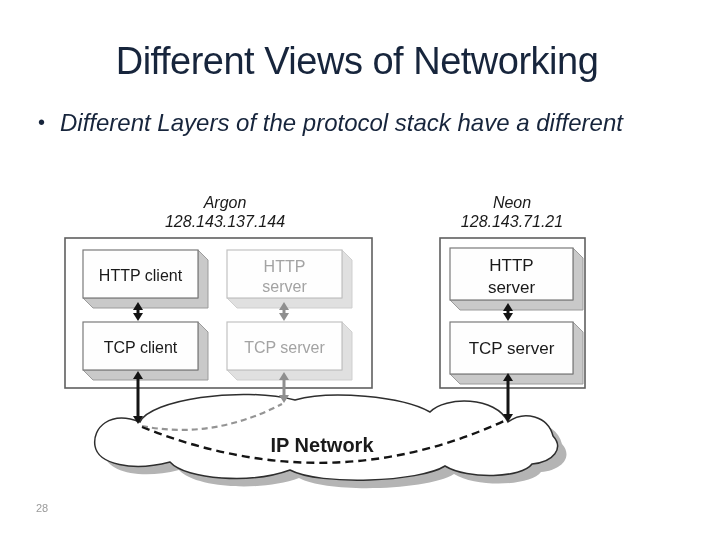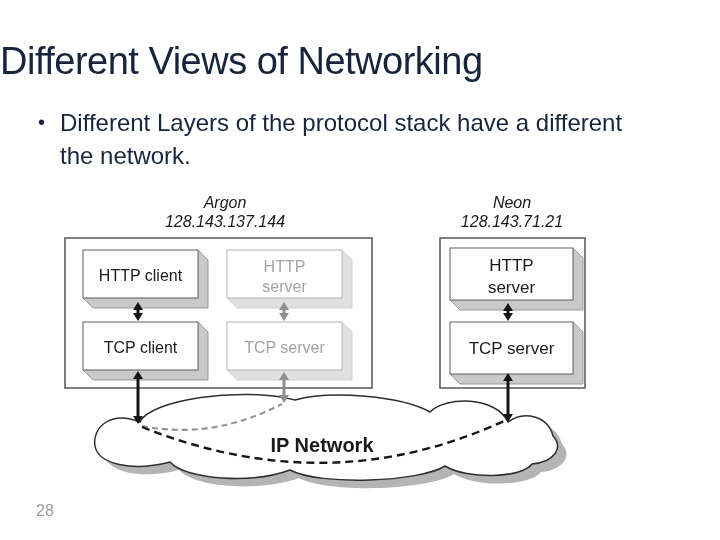--- a/index.html
+++ b/index.html
@@ -3,36 +3,36 @@
 <meta charset="utf-8">
 <style>
   html,body{margin:0;padding:0;}
   body{
     width:720px;height:540px;position:relative;overflow:hidden;
     background:#ffffff;
     font-family:"Liberation Sans", sans-serif;
   }
   .slide-title{
     position:absolute;top:40px;left:0;width:714px;
-    text-align:left;
+    text-align:center;
     font-size:38px;letter-spacing:-0.5px;
     color:var(--title-text,#17253c);
     white-space:nowrap;
   }
   .bullet-block{
     position:absolute;top:106px;left:38px;width:670px;
     display:flex;align-items:flex-start;
     color:var(--body-text,#17253c);
     font-size:24px;line-height:33px;
   }
   .bullet-marker{width:22px;flex:0 0 22px;font-size:20px;line-height:33px;}
-  .bullet-lines{flex:1;}
+  .bullet-lines{flex:1;font-style:italic;}
   .page-number{
     position:absolute;left:36px;top:502px;
-    font-size:16px;color:var(--page-number,#9a9a9a);
+    font-size:11px;color:var(--page-number,#9a9a9a);
   }
   svg.diagram{position:absolute;left:0;top:190px;}
 
   .host-name{font-style:italic;font-size:16px;fill:var(--diagram-text,#1a1a1a);text-anchor:middle;}
   .host-ip{font-style:italic;font-size:16px;fill:var(--diagram-text,#1a1a1a);text-anchor:middle;}
 
   .outer-box{fill:#ffffff;stroke:var(--outer-border,#5f5f5f);stroke-width:1.6;}
 
   .box-depth{fill:var(--box-depth,#c9c9c9);stroke:#9b9b9b;stroke-width:1;}
   .box-face{fill:#fefefe;stroke:var(--box-border,#7a7a7a);stroke-width:1.2;}
@@ -56,21 +56,20 @@
 </style>
 </head>
 <body>
 
 <div class="slide-title">Different Views of Networking</div>
 
 <div class="bullet-block">
   <div class="bullet-marker">•</div>
   <div class="bullet-lines">
     <div>Different Layers of the protocol stack have a different</div>
-    <div>the network.</div>
   </div>
 </div>
 
 <svg class="diagram" width="720" height="310" viewBox="0 190 720 310" xmlns="http://www.w3.org/2000/svg">
 
   <g>
     <text class="host-name" x="225" y="208">Argon</text>
     <text class="host-ip" x="225" y="227">128.143.137.144</text>
   </g>
   <g>

